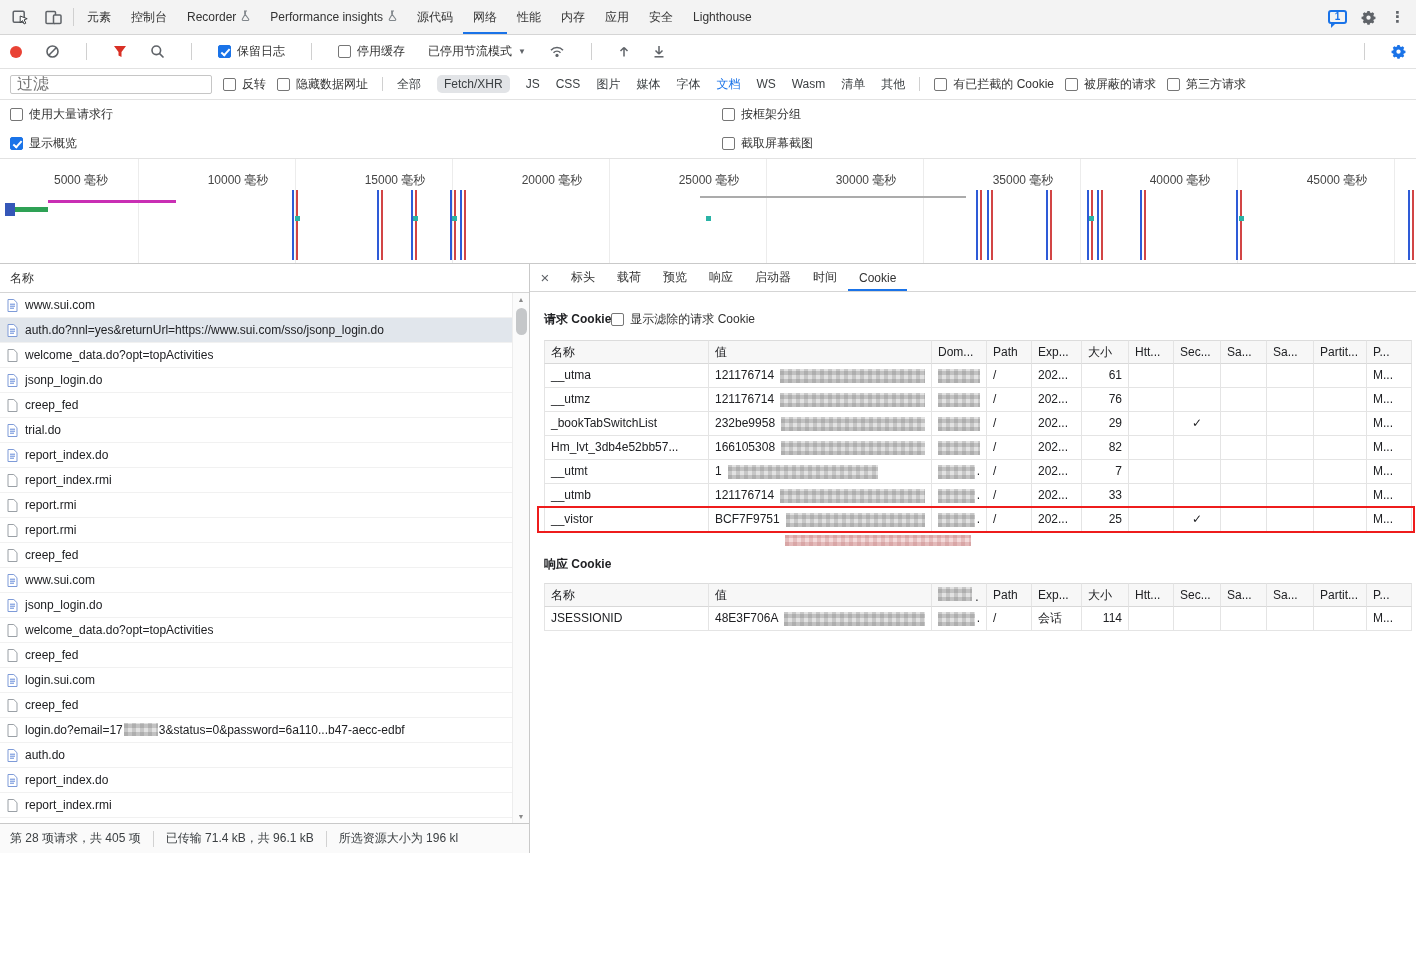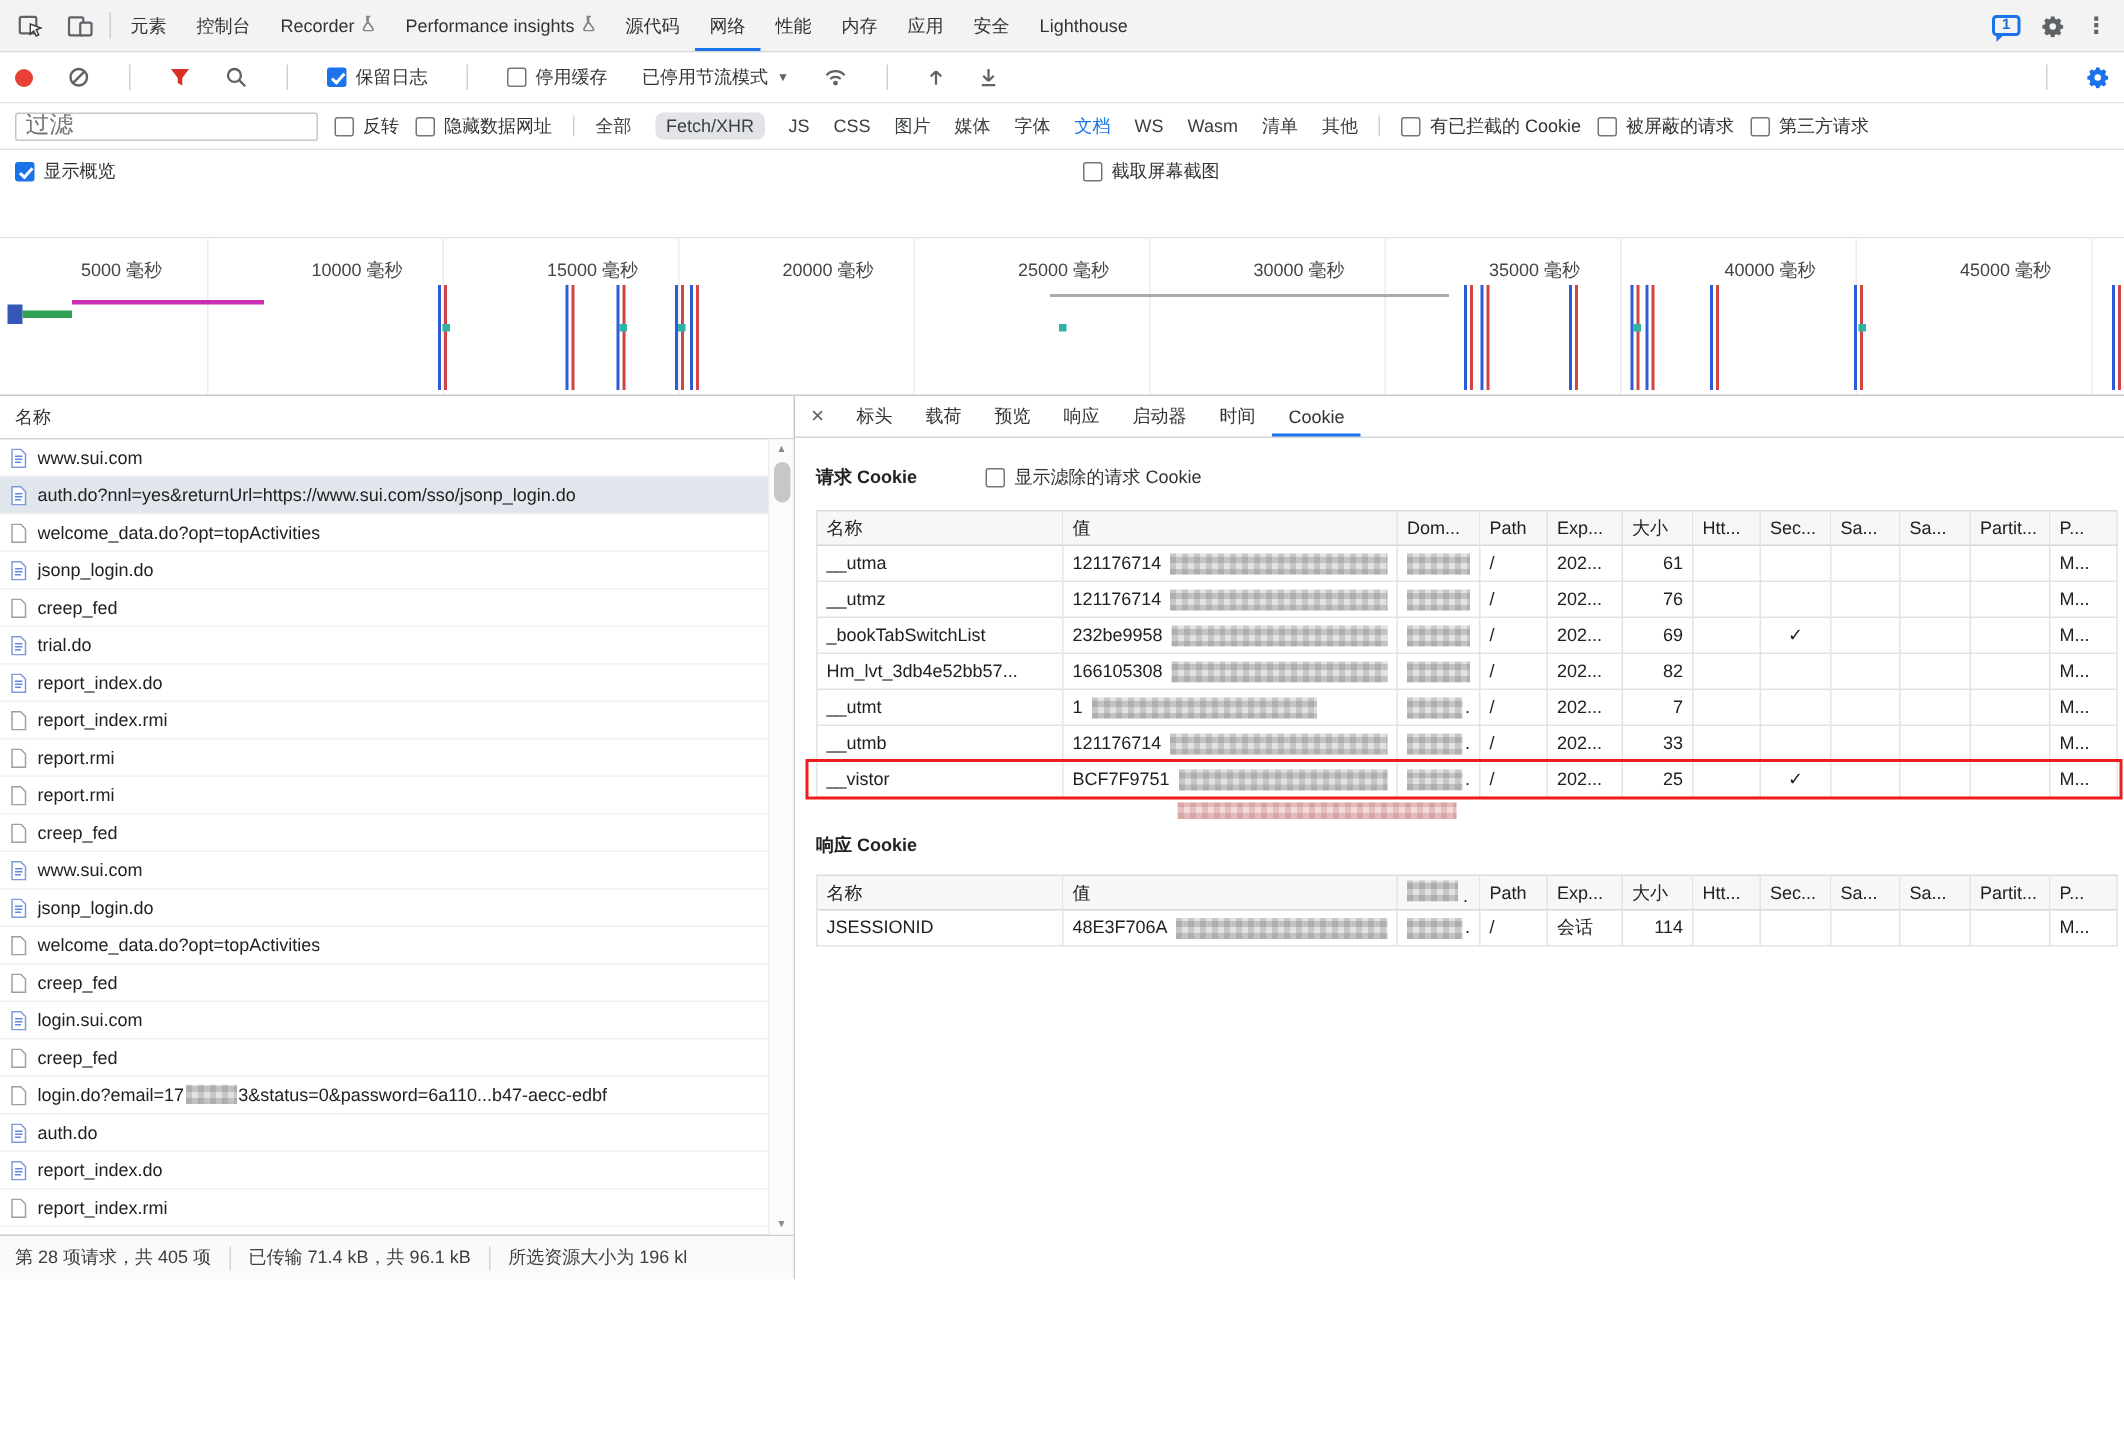--- a/index.html
+++ b/index.html
@@ -69,21 +69,21 @@
   .sb-sep{width:1px;height:16px;background:#d2d2d2;flex:none}
 
   
   .detail-panel{flex:1;min-width:0;display:flex;flex-direction:column;background:#fff}
   .detail-tabs{height:28px;flex:none;border-bottom:1px solid #d5d5d5;display:flex;align-items:stretch}
   .dt-close{width:30px;display:flex;align-items:center;justify-content:center;color:#5f6368;font-size:15px}
   .dtabs{display:flex}
   .dtab{padding:0 11px;display:flex;align-items:center;color:#333;white-space:nowrap}
   .dtab.active{box-shadow:inset 0 -2px 0 0 #1a73e8}
   .detail-body{flex:1;padding:18px 0 0 14px;overflow:hidden;position:relative}
-  .sec-head{display:flex;align-items:flex-start;gap:46px;height:18px;margin-bottom:12px}
+  .sec-head{display:flex;align-items:center;height:18px;margin-bottom:12px}
   .sec-head.resp{margin-top:9px;margin-bottom:10px}
   .sec-title{font-weight:bold;color:#202124}
 
   .ctable{width:868px;font-size:12px}
   .crow{display:grid;grid-template-columns:165px 223px 55px 45px 50px 47px 45px 47px 46px 47px 53px 45px;position:relative}
   .ch,.cd{height:24px;line-height:17px;padding:3px 6px;border-right:1px solid #e4e4e4;border-bottom:1px solid #e4e4e4;overflow:hidden;white-space:nowrap;color:#202124}
   .crow >:first-child{border-left:1px solid #e4e4e4}
   .chead .ch{background:#f7f7f7;border-top:1px solid #dcdcdc;border-bottom-color:#d8d8d8}
   .cd.num{text-align:right}
   .cd.ctr{text-align:center}
@@ -268,20 +268,30 @@
       <span class="cb"></span>
       <span>被屏蔽的请求</span>
     </label>
     <label class="cb-wrap">
       <span class="cb"></span>
       <span>第三方请求</span>
     </label>
   </div>
 
   <div class="optrows">
+    <div class="opt-row">
+      <label class="cb-wrap">
+        <span class="cb"></span>
+        <span>使用大量请求行</span>
+      </label>
+      <label class="cb-wrap opt-right">
+        <span class="cb"></span>
+        <span>按框架分组</span>
+      </label>
+    </div>
     <div class="opt-row">
       <label class="cb-wrap">
         <span class="cb checked"></span>
         <span>显示概览</span>
       </label>
       <label class="cb-wrap opt-right">
         <span class="cb"></span>
         <span>截取屏幕截图</span>
       </label>
     </div>
@@ -629,21 +639,21 @@
               <div class="cd">M...</div>
             </div>
             <div class="crow">
               <div class="cd">_bookTabSwitchList</div>
               <div class="cd val">232be9958<span class="mosaic fill"></span></div>
               <div class="cd dom">
                 <span class="mosaic fill"></span>
               </div>
               <div class="cd">/</div>
               <div class="cd">202...</div>
-              <div class="cd num">69</div>
+              <div class="cd num">29</div>
               <div class="cd"></div>
               <div class="cd ctr">✓</div>
               <div class="cd"></div>
               <div class="cd"></div>
               <div class="cd"></div>
               <div class="cd">M...</div>
             </div>
             <div class="crow">
               <div class="cd">Hm_lvt_3db4e52bb57...</div>
               <div class="cd val">166105308<span class="mosaic fill"></span></div>

